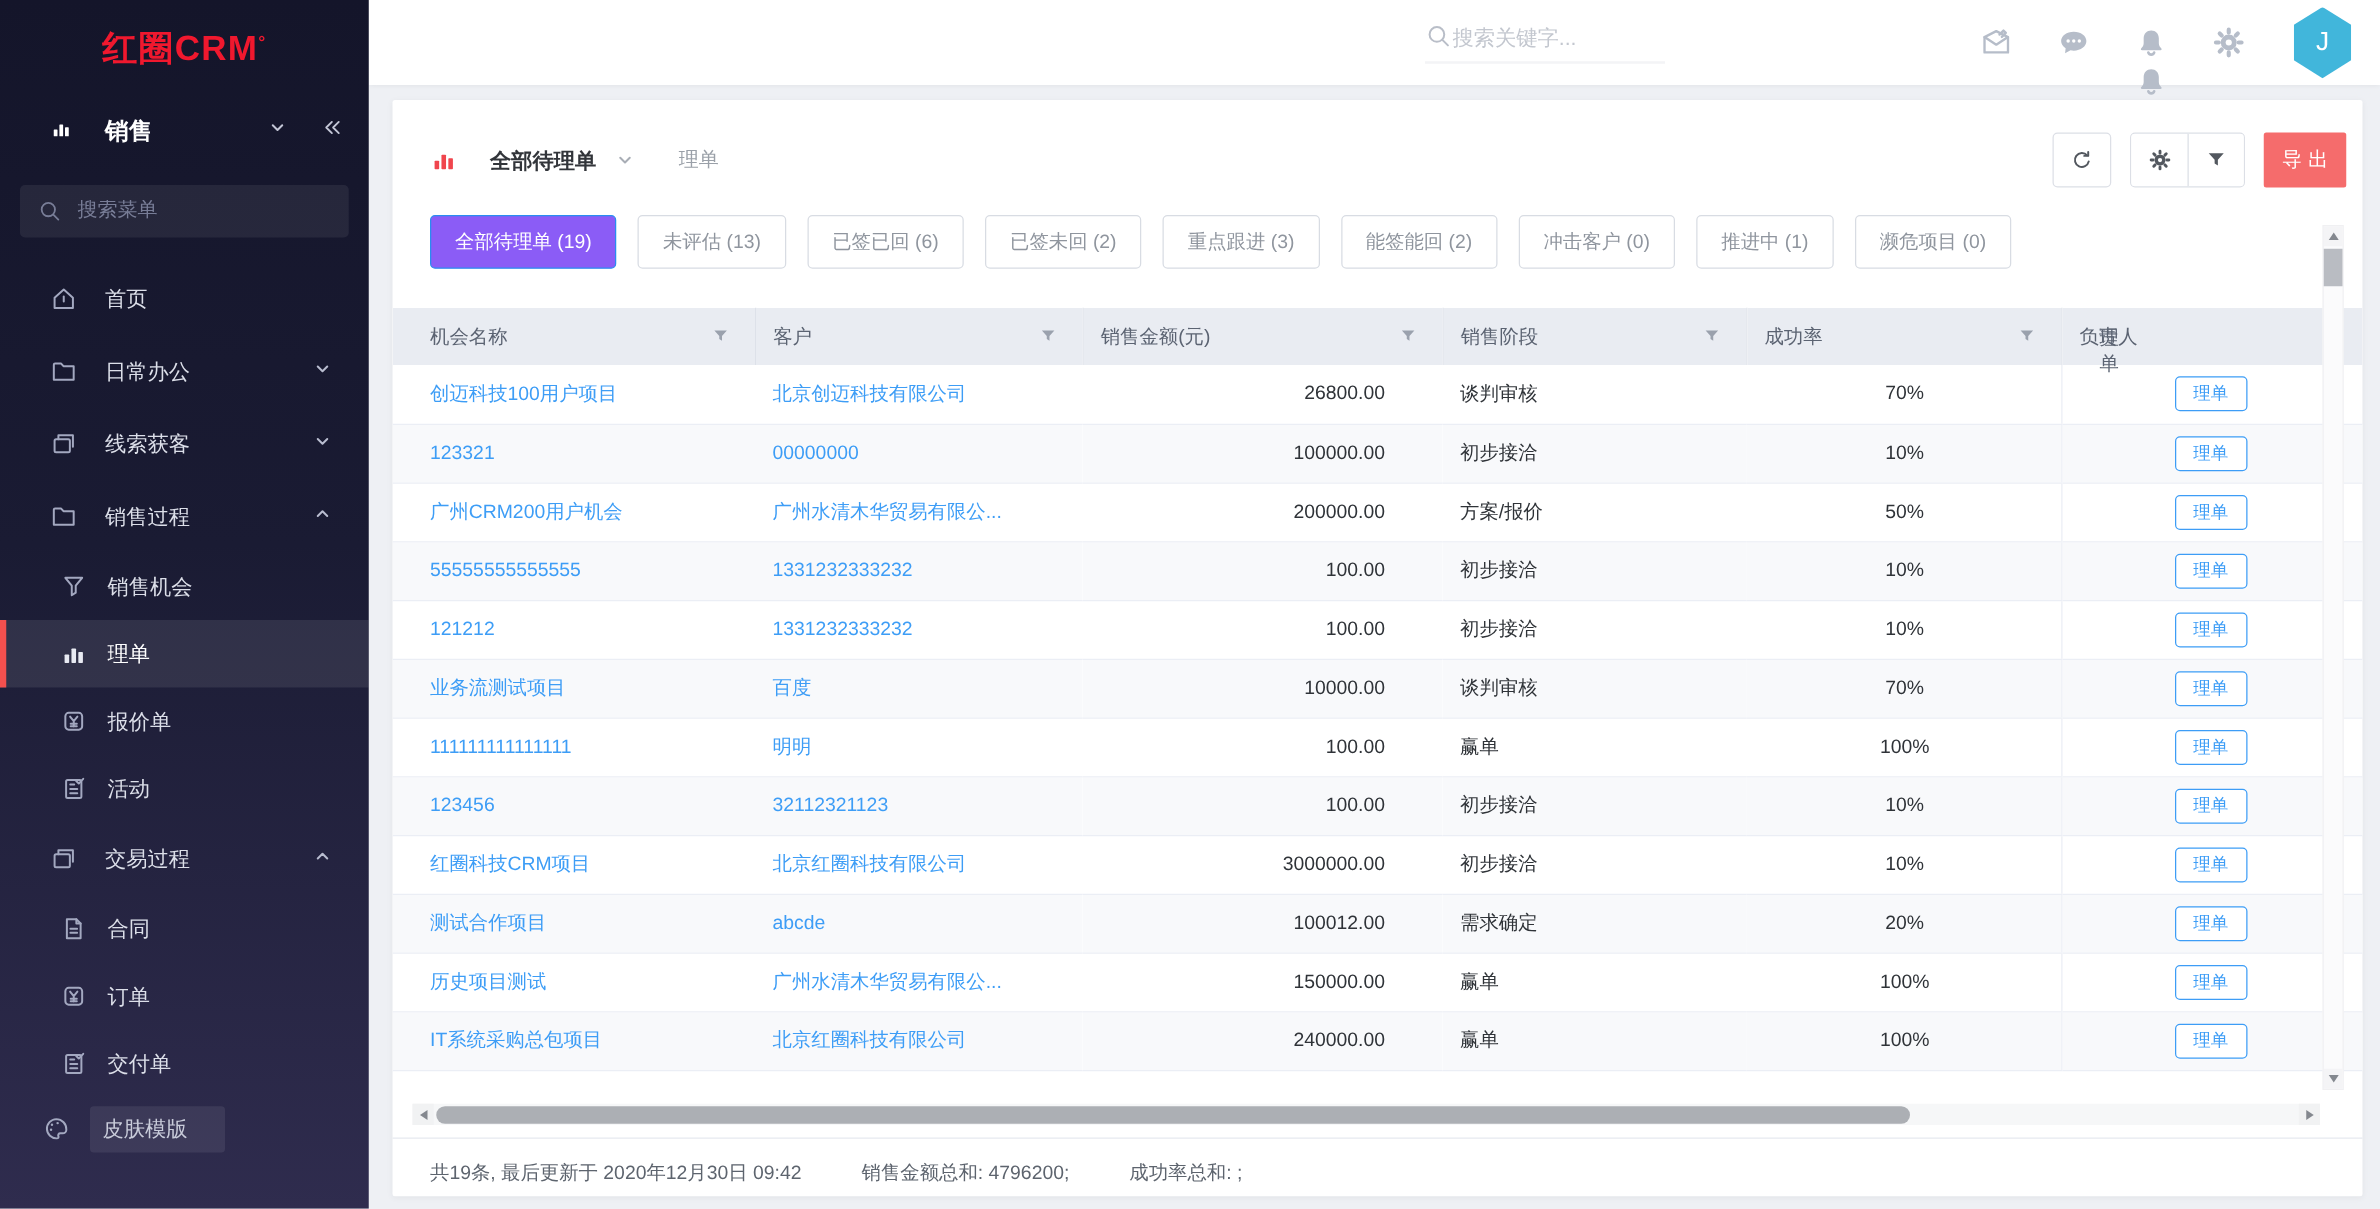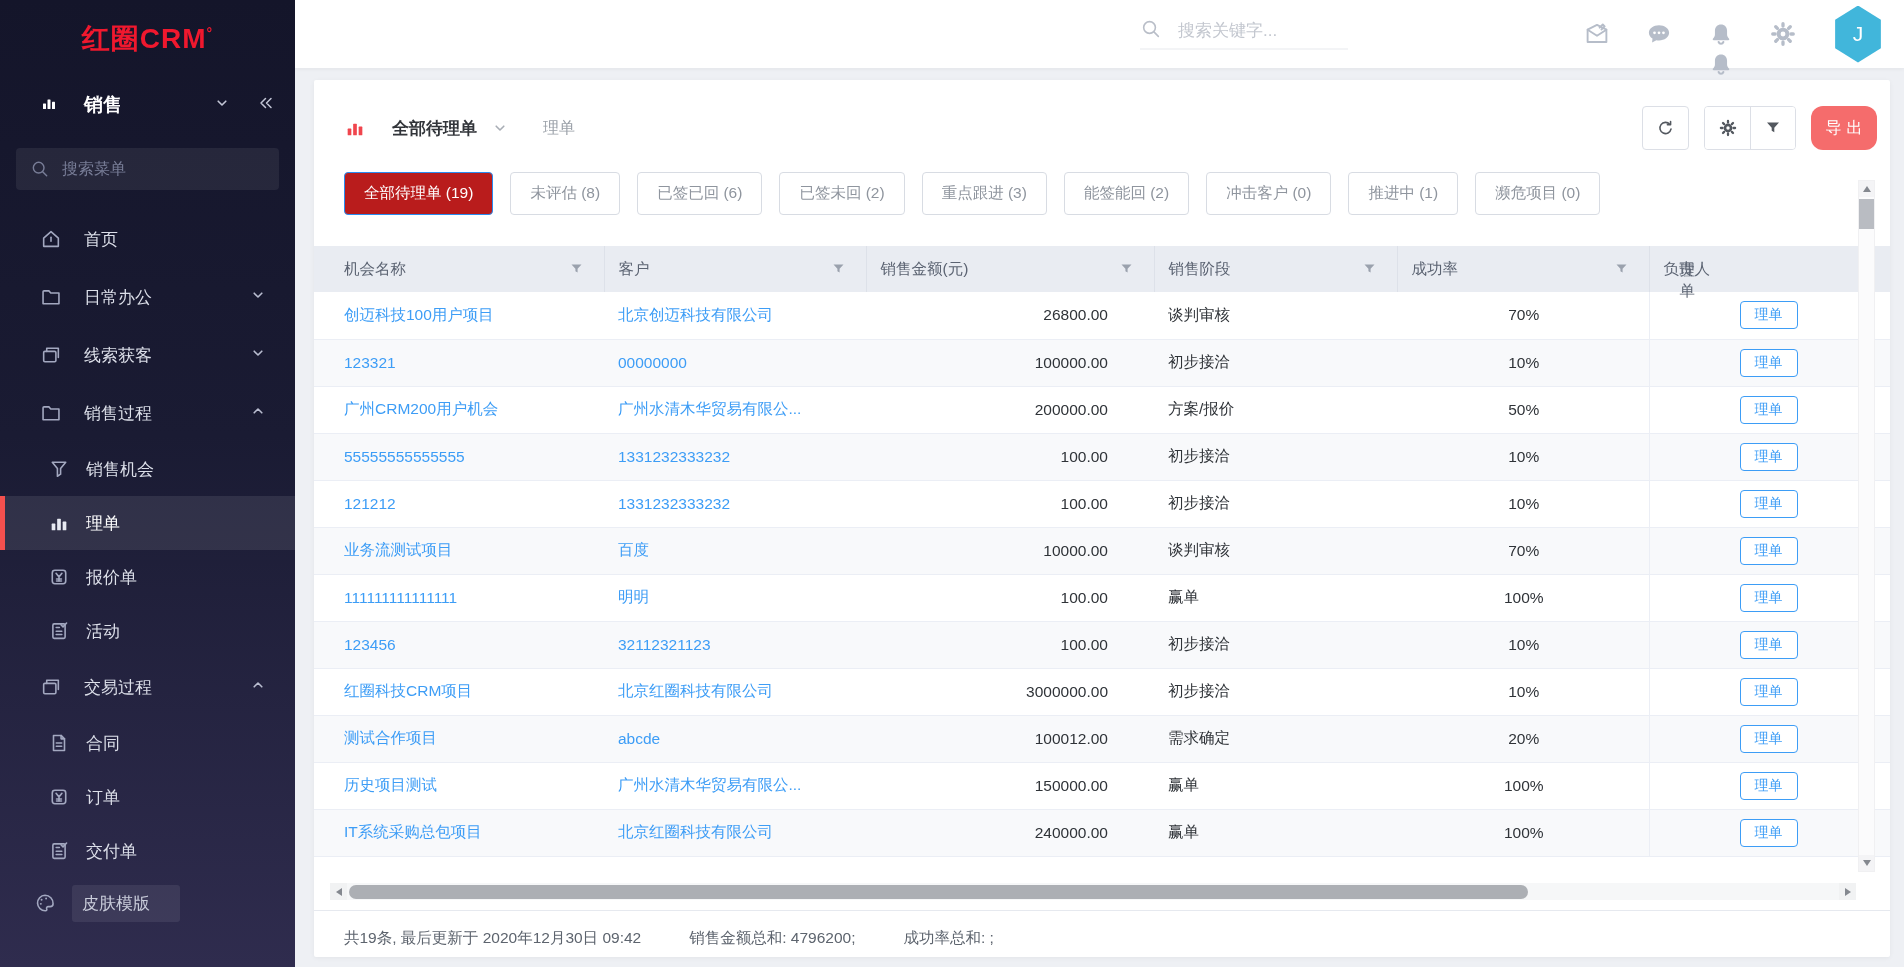--- a/index.html
+++ b/index.html
@@ -28,21 +28,21 @@
 .mi.active{background:rgba(255,255,255,.09);color:#fff}
 .mi.active::before{content:"";position:absolute;left:0;top:0;bottom:0;width:5px;background:#f4504e}
 .mi.active .micon{color:#e8eaf2}
 .mi.skin{height:46px;padding-left:34px;margin-top:2px}
 .mi.skin .lbl{background:rgba(255,255,255,.08);border-radius:3px;padding:7px 30px 7px 10px;margin-left:16px;color:#c9ccda}
 
 .main{flex:1;display:flex;flex-direction:column;min-width:0}
 .topbar{height:68px;background:#fff;display:flex;align-items:center;box-shadow:0 1px 4px rgba(29,35,41,.06);position:relative;z-index:4}
 .tsearch{position:absolute;left:845px;display:flex;align-items:center;color:#b9bec8;border-bottom:2px solid #f3f4f6;padding-bottom:4px}
 .tsearch svg{width:22px;height:22px}
-.tsearch input{border:none;outline:none;font-size:17px;margin-left:16px;width:170px;color:#666}
+.tsearch input{border:none;outline:none;font-size:17px;width:170px;color:#666}
 .tsearch input::placeholder{color:#c3c7cf}
 .ticons{margin-left:auto;display:flex;align-items:center;gap:36px;padding-right:20px;color:#b6bdc9}
 .ticon{width:26px;height:26px;cursor:pointer}
 .ticon svg{width:26px;height:26px}
 .bellwrap{position:relative}
 .avatar{width:52px;height:57px;clip-path:polygon(50% 0,94% 25%,94% 75%,50% 100%,6% 75%,6% 25%);background:#41b6db;color:#fff;display:flex;align-items:center;justify-content:center;font-size:21px;cursor:pointer}
 .content{flex:1;padding:12px 14px 10px 19px;overflow:hidden}
 .card{background:#fff;height:100%;border-radius:2px;box-shadow:0 1px 5px rgba(0,0,0,.05);display:flex;flex-direction:column;position:relative}
 
 .card-head{display:flex;align-items:center;padding:26px 13px 0 30px}
@@ -52,25 +52,25 @@
 .tcaret{margin-left:14px;color:#a8adb5;width:18px;height:18px}
 .tcaret svg{width:18px;height:18px}
 .subtab{margin-left:34px;color:#9aa0a8;font-size:16px}
 .toolbar{margin-left:auto;display:flex;align-items:center;gap:15px}
 .btn-plain{width:47px;height:44px;border:1px solid #dcdfe6;border-radius:4px;background:#fff;display:flex;align-items:center;justify-content:center;color:#53585f;cursor:pointer}
 .btn-plain svg{width:19px;height:19px}
 .btn-group{display:flex;border:1px solid #dcdfe6;border-radius:4px;overflow:hidden}
 .btn-cell{width:45px;height:42px;display:flex;align-items:center;justify-content:center;color:#53585f;background:#fff;cursor:pointer}
 .btn-cell+.btn-cell{border-left:1px solid #dcdfe6}
 .btn-cell svg{width:18px;height:18px}
-.btn-export{width:66px;height:44px;background:#f56c6c;border:none;border-radius:12px;color:#fff;font-size:16px;letter-spacing:5px;padding-left:5px;cursor:pointer}
+.btn-export{width:66px;height:44px;background:#f56c6c;border:none;border-radius:2px;color:#fff;font-size:16px;letter-spacing:5px;padding-left:5px;cursor:pointer}
 
 .tabs{display:flex;gap:17px;padding:22px 30px 0}
 .tab{height:43px;padding:0 19px;border:1px solid #d8dce3;border-radius:4px;background:#fff;display:flex;align-items:center;color:#8f959e;font-size:15.5px;white-space:nowrap;cursor:pointer}
-.tab.active{background:#b91c1c;border-color:#2a8cf0;color:#fff}
+.tab.active{background:#8b5cf6;border-color:#2a8cf0;color:#fff}
 
 .tablezone{margin-top:31px;position:relative;height:636px;overflow:hidden}
 table{width:100%;border-collapse:collapse;table-layout:fixed}
 thead th{height:46px;background:#e9ecf2;color:#5b6372;font-weight:normal;font-size:15.5px;text-align:left;padding:0 14px;position:relative;border-right:1px solid #dde1e9}
 thead th:last-child{border-right:none}
 thead th.c1{padding-left:30px}
 .flt{position:absolute;right:20px;top:50%;transform:translateY(-50%);color:#9aa1ad;width:15px;height:15px;cursor:pointer}
 .flt svg{width:15px;height:15px}
 .ovlp{position:relative;display:inline-block}
 .ovlp .ovl{position:absolute;left:16px;top:1px;color:#5b6372}
@@ -348,21 +348,21 @@
                     <path d="M3 3.5h12l-4.7 5.3v4.5l-2.6-1.6V8.8z" fill="currentColor" stroke="none"></path>
                   </svg>
                 </span>
             </div>
             <button class="btn-export">导出</button>
           </div>
         </div>
 
         <div class="tabs" id="tabs-row">
             <button class="tab active">全部待理单 (19)</button>
-            <button class="tab">未评估 (8)</button>
+            <button class="tab">未评估 (13)</button>
             <button class="tab">已签已回 (6)</button>
             <button class="tab">已签未回 (2)</button>
             <button class="tab">重点跟进 (3)</button>
             <button class="tab">能签能回 (2)</button>
             <button class="tab">冲击客户 (0)</button>
             <button class="tab">推进中 (1)</button>
             <button class="tab">濒危项目 (0)</button>
           </div>
 
         <div class="tablezone">

